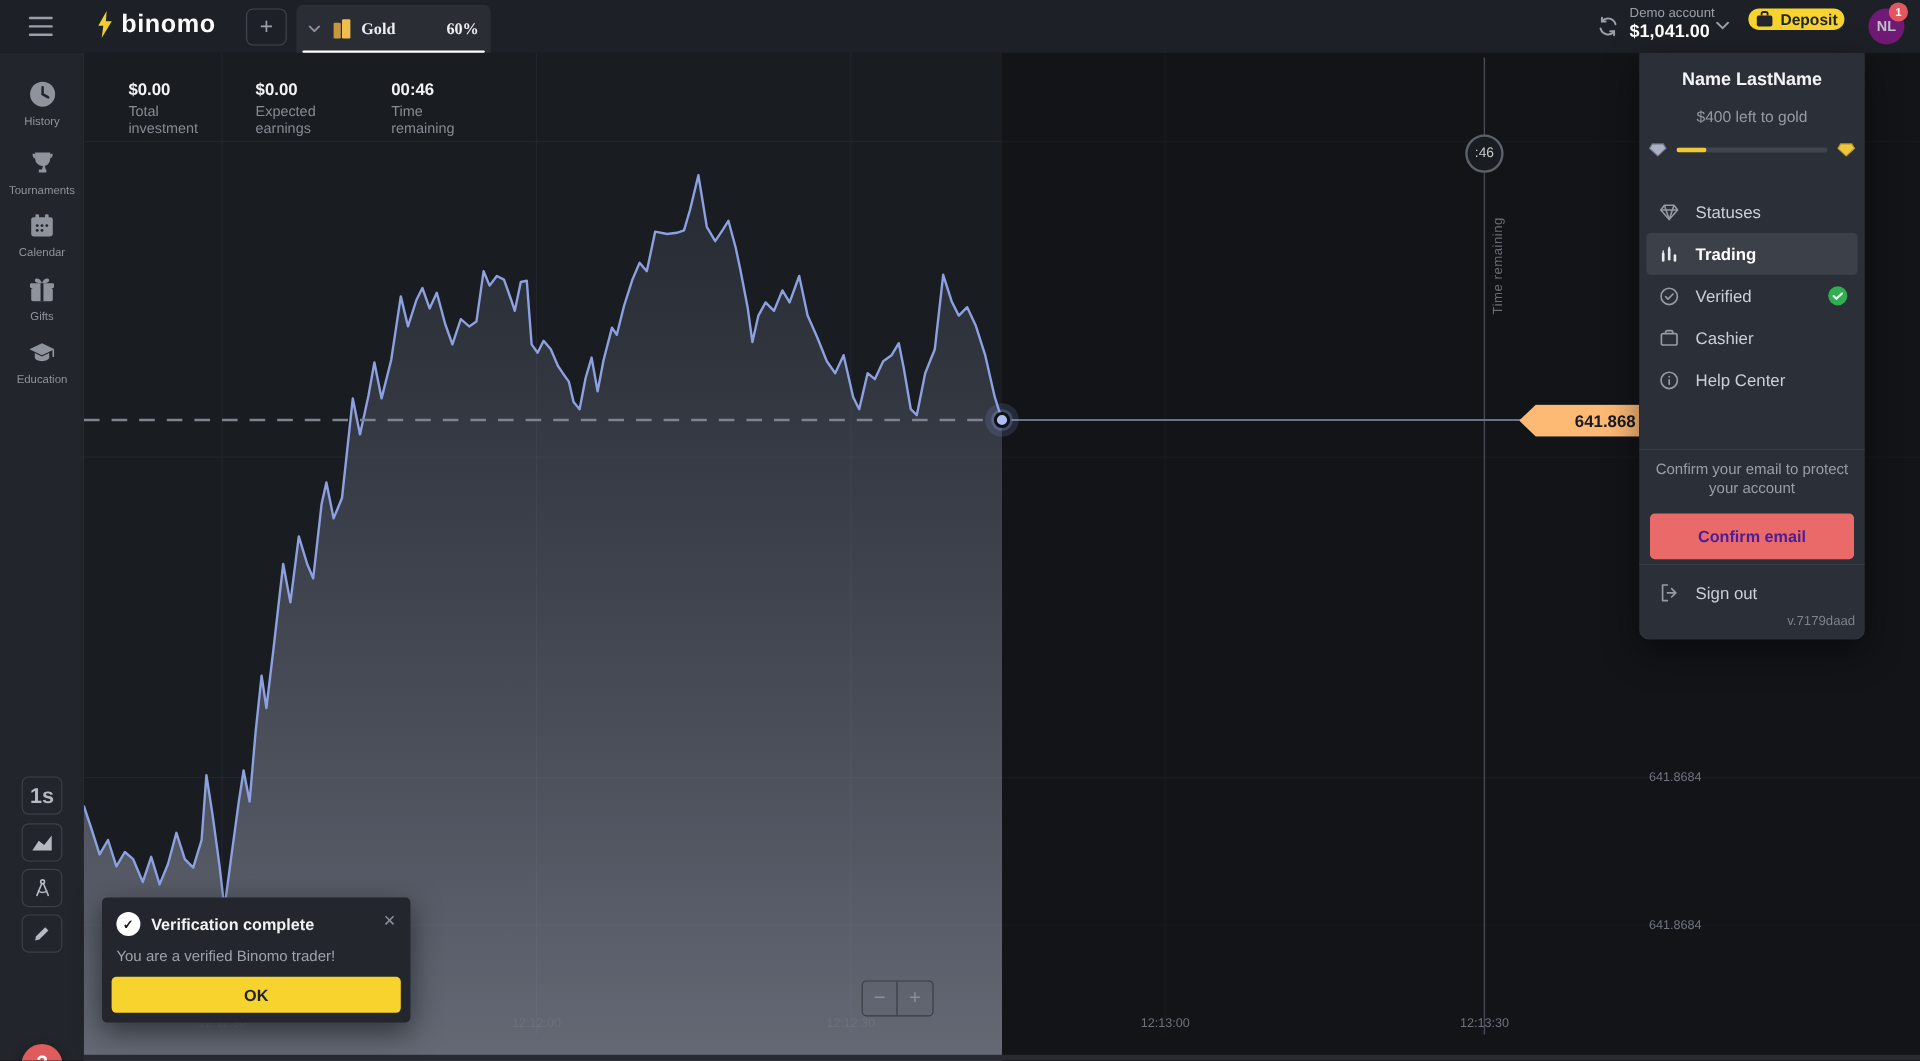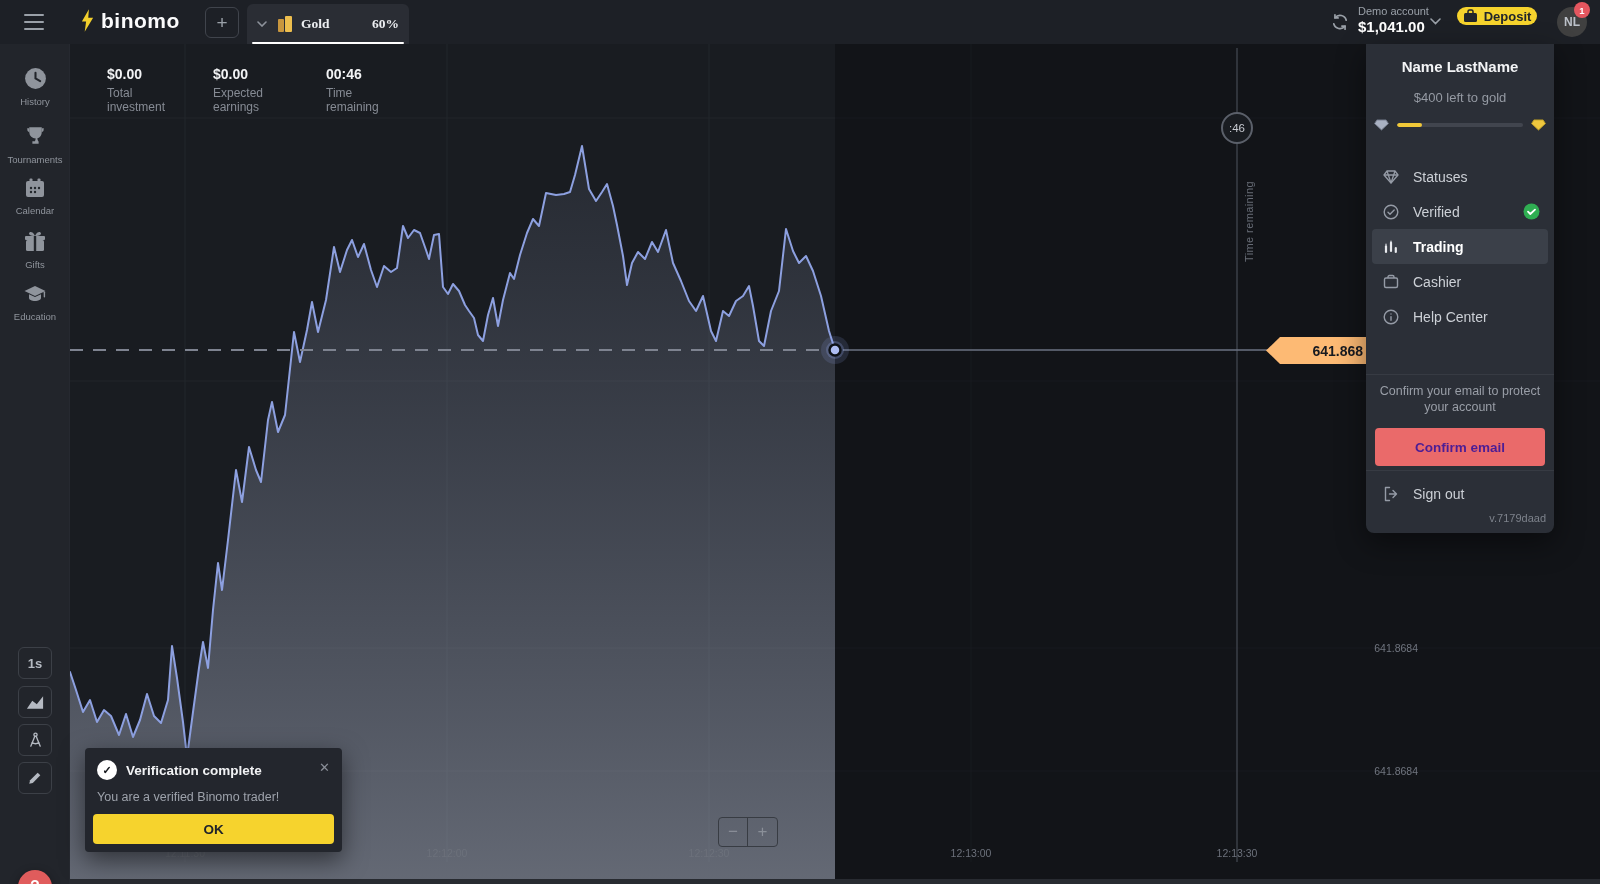--- a/index.html
+++ b/index.html
@@ -16,28 +16,28 @@
   .asset-tab { position:absolute; left:247px; top:4px; width:162px; height:40px; background:#2a2d34; border-radius:6px 6px 0 0; display:flex; align-items:center; padding:0 10px; cursor:pointer;font-family:Liberation Serif, serif; }
   .asset-tab .underline { position:absolute; left:5px; right:5px; bottom:0; height:2.5px; background:#fff; border-radius:2px; }
   .asset-name { font-size:13.5px; color:#eceef1; margin-left:8px; font-weight:bold; }
   .asset-payout { font-size:13.5px; color:#eceef1; margin-left:auto; font-weight:bold; }
   .refresh { position:absolute; left:1330px; top:12px; width:20px; height:20px; cursor:pointer; }
   .acct { position:absolute; left:1358px; top:5px; cursor:pointer; }
   .acct-type { font-size:11px; color:#9aa0a8; }
   .acct-balance { font-size:15px; font-weight:bold; color:#fff; margin-top:1px; }
   .acct-chevron { position:absolute; left:1430px; top:18px; }
   .deposit-btn { position:absolute; left:1457px; top:7px; width:80px; height:18px; background:#f6d32d; border-radius:16px; display:flex; align-items:center; justify-content:center; gap:6px; color:#22252b; font-size:13px; font-weight:bold; cursor:pointer; }
-  .avatar { position:absolute; left:1557px; top:7px; width:30px; height:30px; border-radius:50%; background:#404040; color:#bcc1c9; font-size:12px; font-weight:bold; display:flex; align-items:center; justify-content:center; cursor:pointer; }
+  .avatar { position:absolute; left:1557px; top:7px; width:30px; height:30px; border-radius:50%; background:#701a75; color:#bcc1c9; font-size:12px; font-weight:bold; display:flex; align-items:center; justify-content:center; cursor:pointer; }
   .notif-badge { position:absolute; left:1574px; top:2px; width:16px; height:16px; border-radius:50%; background:#e4565f; color:#fff; font-size:9.5px; font-weight:bold; display:flex; align-items:center; justify-content:center; z-index:11; }
 
   
   .sidebar { position:absolute; left:0; top:44px; width:70px; height:840px; background:#22252b; z-index:10; border-right:1px solid #262930; }
   .nav-item { position:absolute; left:0; width:70px; display:flex; flex-direction:column; align-items:center; gap:5px; color:#8f949c; cursor:pointer; }
   .nav-item .lbl { font-size:9.5px; }
-  .tool-btn { position:absolute; left:18px; width:34px; height:32px; border:1px solid #3c4047; border-radius:6px; display:flex; align-items:center; justify-content:center; color:#b5bac2; cursor:pointer; font-size:13px; font-weight:bold; }
+  .tool-btn { position:absolute; left:18px; width:34px; height:32px; border:1px solid #3c4047; border-radius:6px; display:flex; align-items:center; justify-content:center; color:#b5bac2; cursor:pointer; font-size:18px; font-weight:bold; }
   .help-btn { position:absolute; left:18px; top:826px; width:34px; height:34px; border-radius:50%; background:#e05c5c; color:#fff; font-size:16px; font-weight:bold; display:flex; align-items:center; justify-content:center; cursor:pointer; box-shadow:0 3px 10px rgba(0,0,0,.4); }
 
   
   #chart-svg { position:absolute; left:0; top:0; z-index:1; }
   .stats { position:absolute; top:66px; left:0; z-index:5; display:flex; }
   .stat { position:absolute; top:0; }
   .stat-value { font-size:14px; font-weight:bold; color:#f2f3f5; }
   .stat-label { font-size:12px; color:#868b94; margin-top:4px; }
   .countdown-badge { position:absolute; left:1221px; top:112px; width:32px; height:32px; border-radius:50%; border:2px solid #5b606a; background:#191c21; color:#c9ccd3; font-size:11.5px; display:flex; align-items:center; justify-content:center; z-index:5; }
   .countdown-axis-label { position:absolute; left:1243px; top:152px; height:110px; writing-mode:vertical-rl; transform:rotate(180deg); color:#676c76; font-size:11px; letter-spacing:.4px; z-index:5; }
@@ -278,44 +278,44 @@
     <div class="menu">
       <div class="menu-row">
         <span class="mi">
             <svg width="18" height="18" viewBox="0 0 18 18" fill="none" stroke="currentColor" stroke-width="1.3" stroke-linejoin="round">
               <path d="M5 3h8l3 4-7 8-7-8Z"></path>
               <path d="M2 7h14M5 3l4 12M13 3 9 15"></path>
             </svg>
           </span>
         <span>Statuses</span>
       </div>
-      <div class="menu-row">
-        <span class="mi">
-            <svg width="18" height="18" viewBox="0 0 18 18" fill="none" stroke="currentColor" stroke-width="1.4" stroke-linecap="round" stroke-linejoin="round">
-              <circle cx="9" cy="9" r="6.8"></circle>
-              <path d="M6 9.2l2 2L12.2 7"></path>
-            </svg>
-          </span>
-        <span>Verified</span>
-        <span class="verified-badge"><svg width="17" height="17" viewBox="0 0 17 17">
-              <circle cx="8.5" cy="8.5" r="8" fill="#2fae52"></circle>
-              <path d="M5 8.7l2.3 2.3L12 6.6" stroke="#fff" stroke-width="1.8" fill="none" stroke-linecap="round" stroke-linejoin="round"></path>
-            </svg></span>
-      </div>
       <div class="menu-row active">
         <span class="mi">
             <svg width="18" height="18" viewBox="0 0 18 18" fill="none" stroke="currentColor" stroke-linecap="round">
               <path d="M4 14V8.5" stroke-width="2.2"></path>
               <path d="M4 8.5V6" stroke-width="1.1"></path>
               <path d="M9 13V4.8" stroke-width="2.2"></path>
               <path d="M9 4.8V3" stroke-width="1.1"></path>
               <path d="M13.8 14v-4" stroke-width="2.2"></path>
             </svg>
           </span>
         <span>Trading</span>
+      </div>
+      <div class="menu-row">
+        <span class="mi">
+            <svg width="18" height="18" viewBox="0 0 18 18" fill="none" stroke="currentColor" stroke-width="1.4" stroke-linecap="round" stroke-linejoin="round">
+              <circle cx="9" cy="9" r="6.8"></circle>
+              <path d="M6 9.2l2 2L12.2 7"></path>
+            </svg>
+          </span>
+        <span>Verified</span>
+        <span class="verified-badge"><svg width="17" height="17" viewBox="0 0 17 17">
+              <circle cx="8.5" cy="8.5" r="8" fill="#2fae52"></circle>
+              <path d="M5 8.7l2.3 2.3L12 6.6" stroke="#fff" stroke-width="1.8" fill="none" stroke-linecap="round" stroke-linejoin="round"></path>
+            </svg></span>
       </div>
       <div class="menu-row">
         <span class="mi">
             <svg width="18" height="18" viewBox="0 0 18 18" fill="none" stroke="currentColor" stroke-width="1.4" stroke-linejoin="round">
               <rect x="2.5" y="5" width="13" height="9.5" rx="1.5"></rect>
               <path d="M6 5V3.9A1.4 1.4 0 0 1 7.4 2.5h3.2A1.4 1.4 0 0 1 12 3.9V5"></path>
             </svg>
           </span>
         <span>Cashier</span>
       </div>

